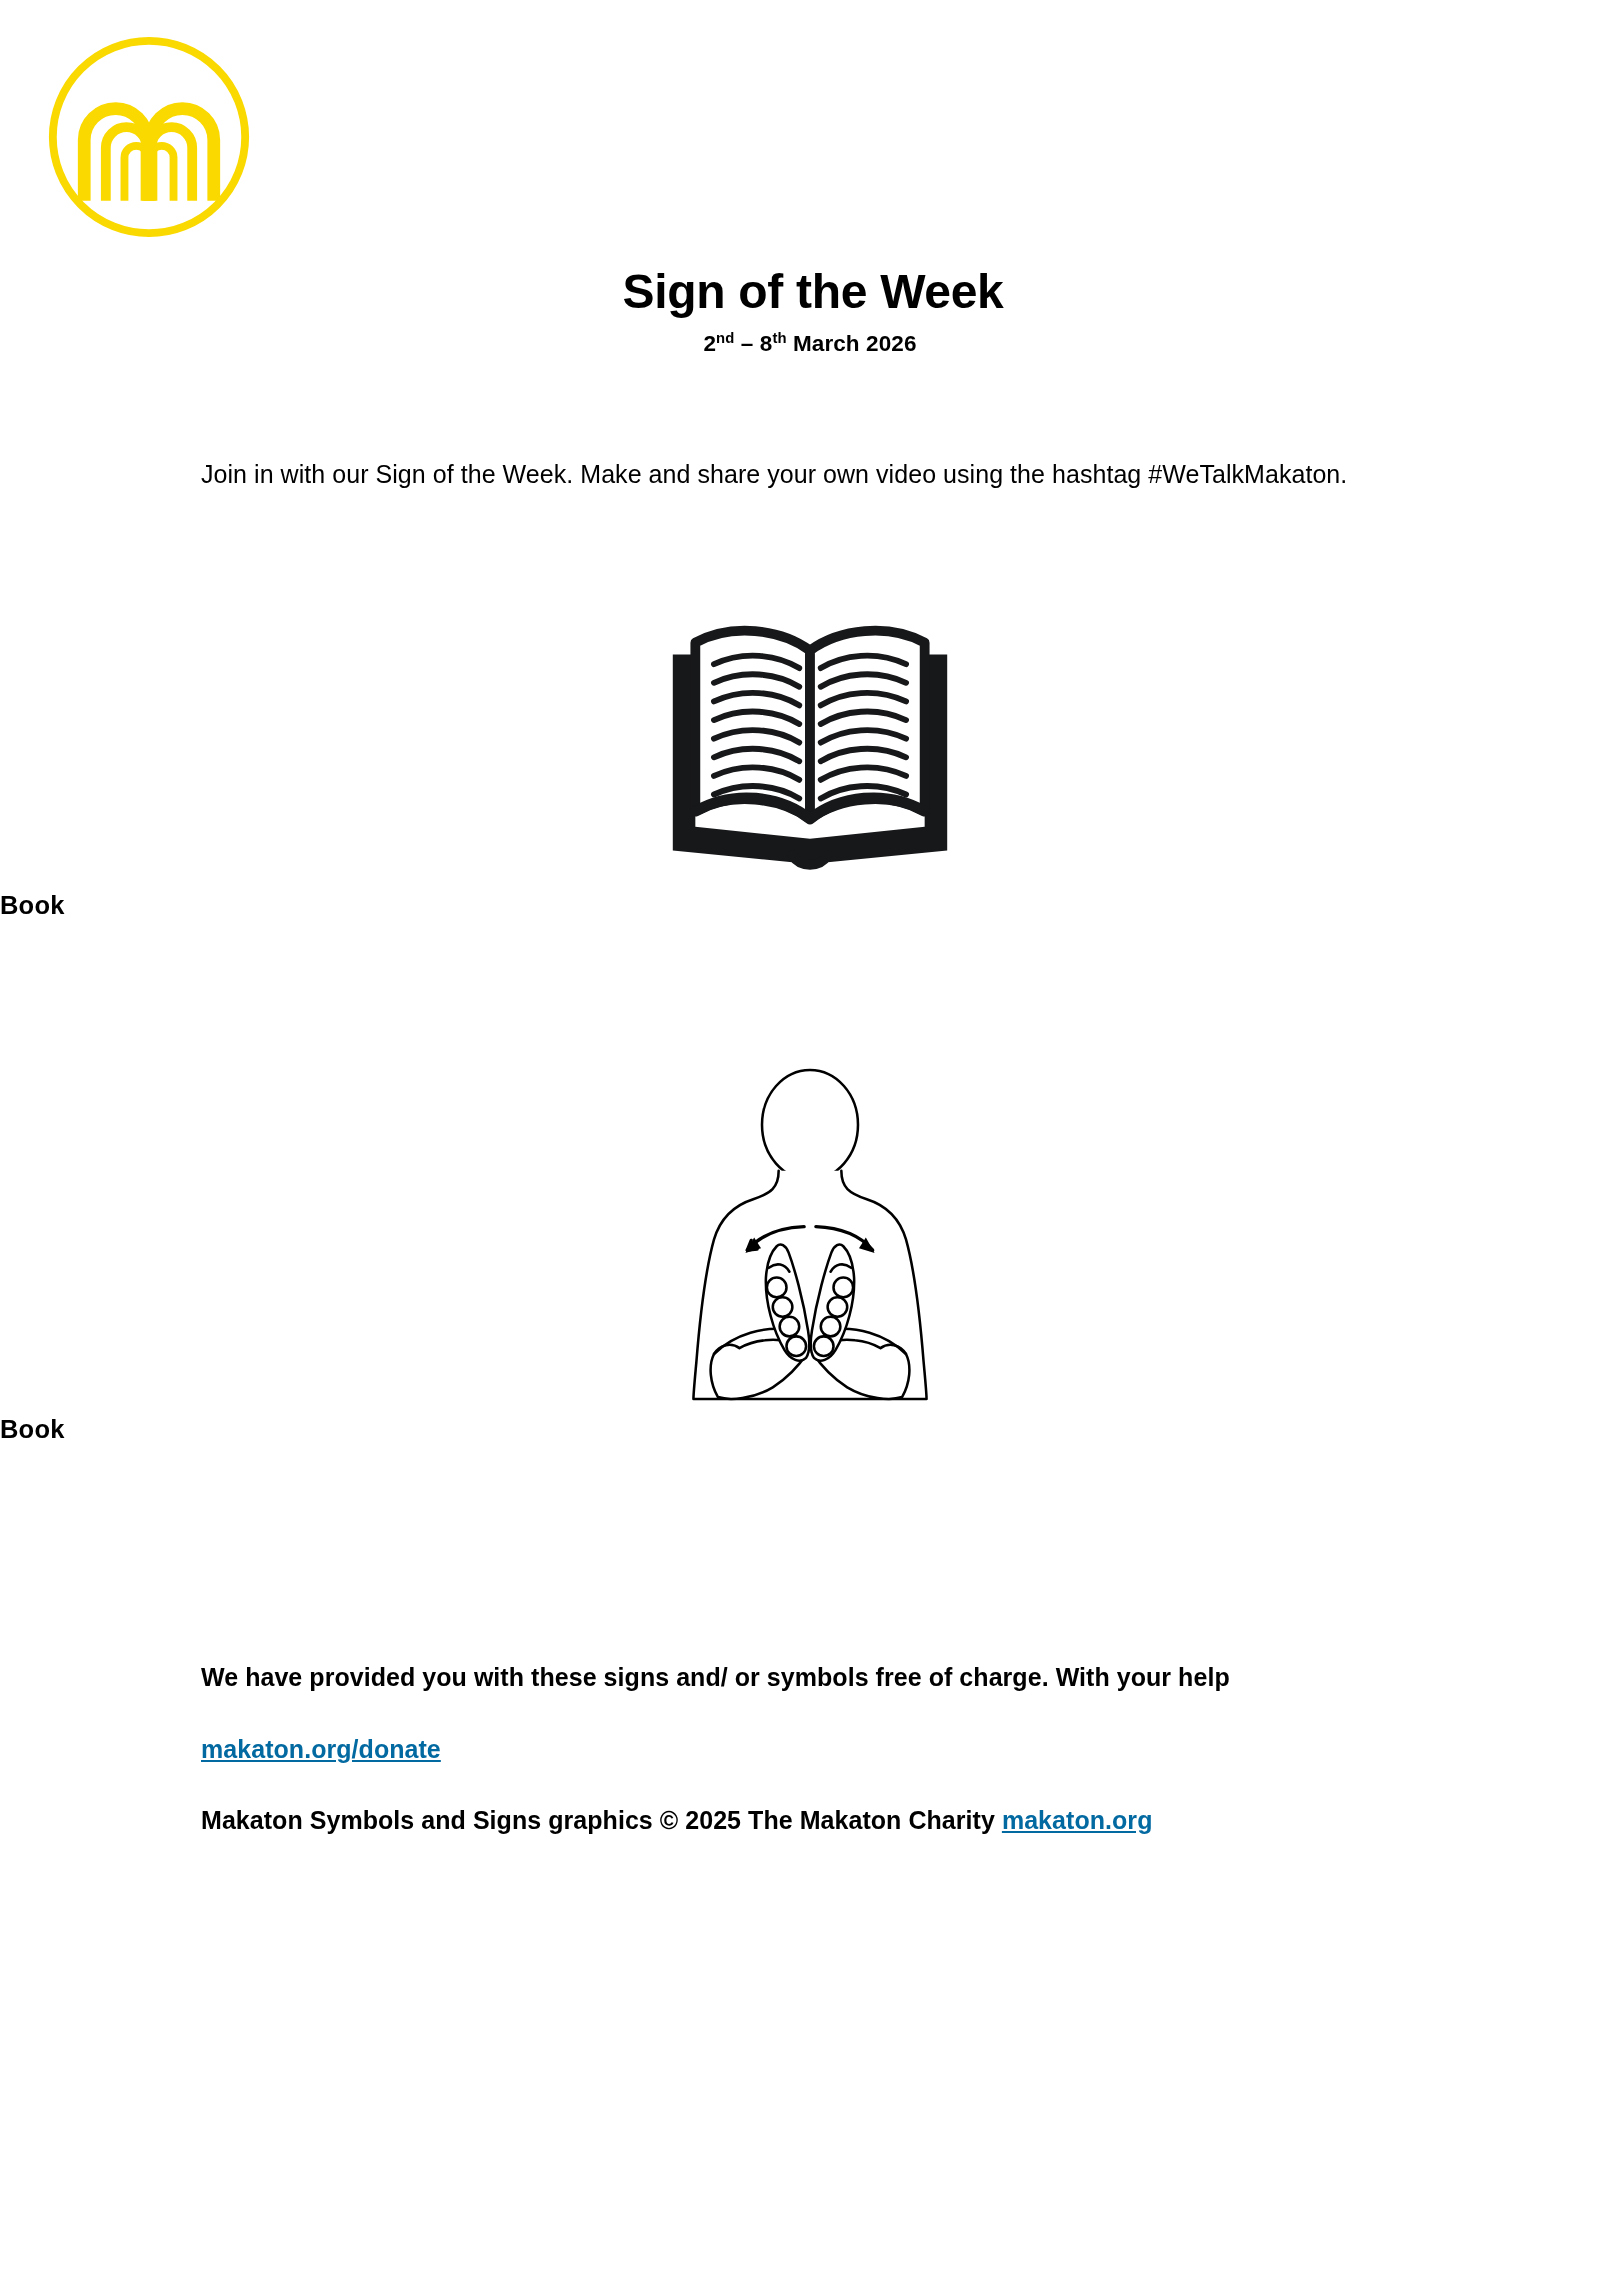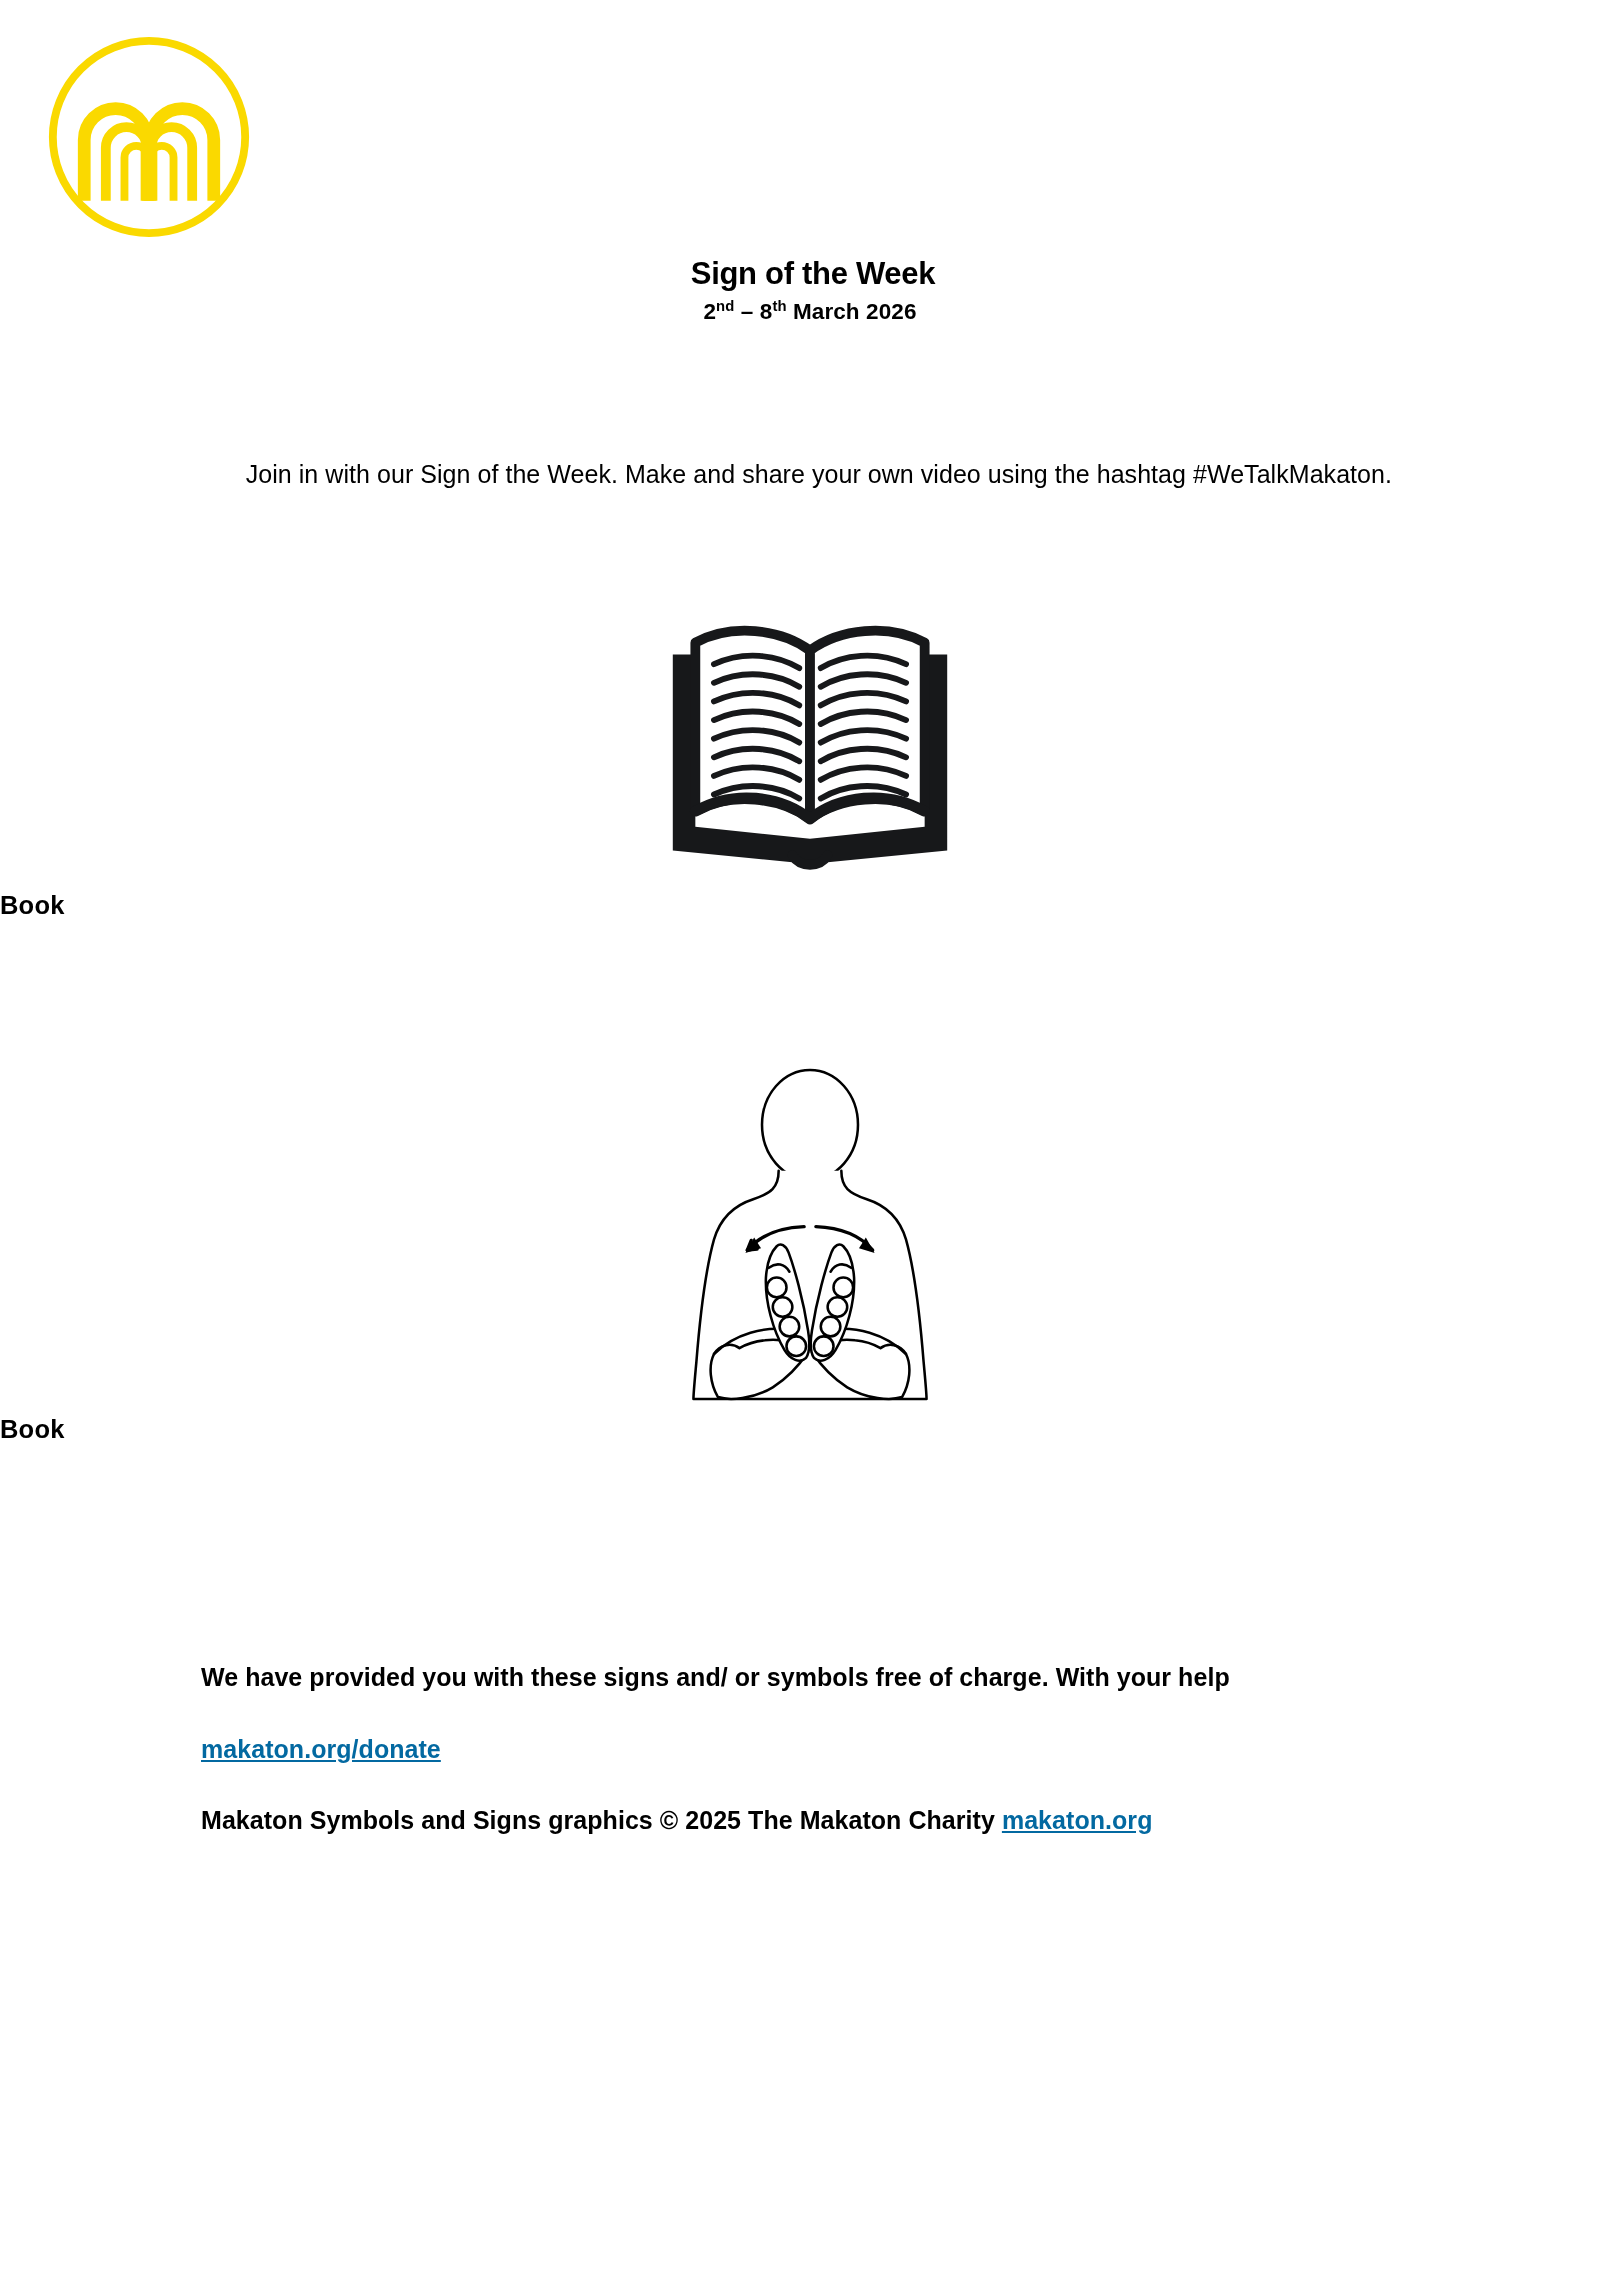--- a/index.html
+++ b/index.html
@@ -36,25 +36,25 @@
 
   
   .title-block {
     position: absolute;
     left: 0;
     top: 253px;
     width: 1620px;
     text-align: center;
   }
   .doc-title {
-    font-size: 31px;
+    font-size: 48px;
     font-weight: bold;
     letter-spacing: -0.3px;
     line-height: 1.12;
-    margin: 4px;
+    margin: 12px;
     padding-left: 6px;
   }
   .doc-subtitle {
     font-size: 22.5px;
     font-weight: bold;
     letter-spacing: 0.1px;
     margin: 6.9px 0 0 0;
   }
   .doc-subtitle sup {
     font-size: 0.66em;
@@ -68,21 +68,21 @@
     left: 201px;
     top: 419px;
     width: 1191px;
   }
   .para {
     font-size: 25px;
     line-height: 36px;
     margin: 0;
     letter-spacing: 0.05px;
   }
-  .para.spaced { margin-top: 37px; text-align: right; }
+  .para.spaced { margin-top: 37px; }
   .para b { font-weight: bold; }
 
   
   .figure {
     position: absolute;
     left: 0;
     width: 1620px;
   }
   .figure .art {
     display: block;

